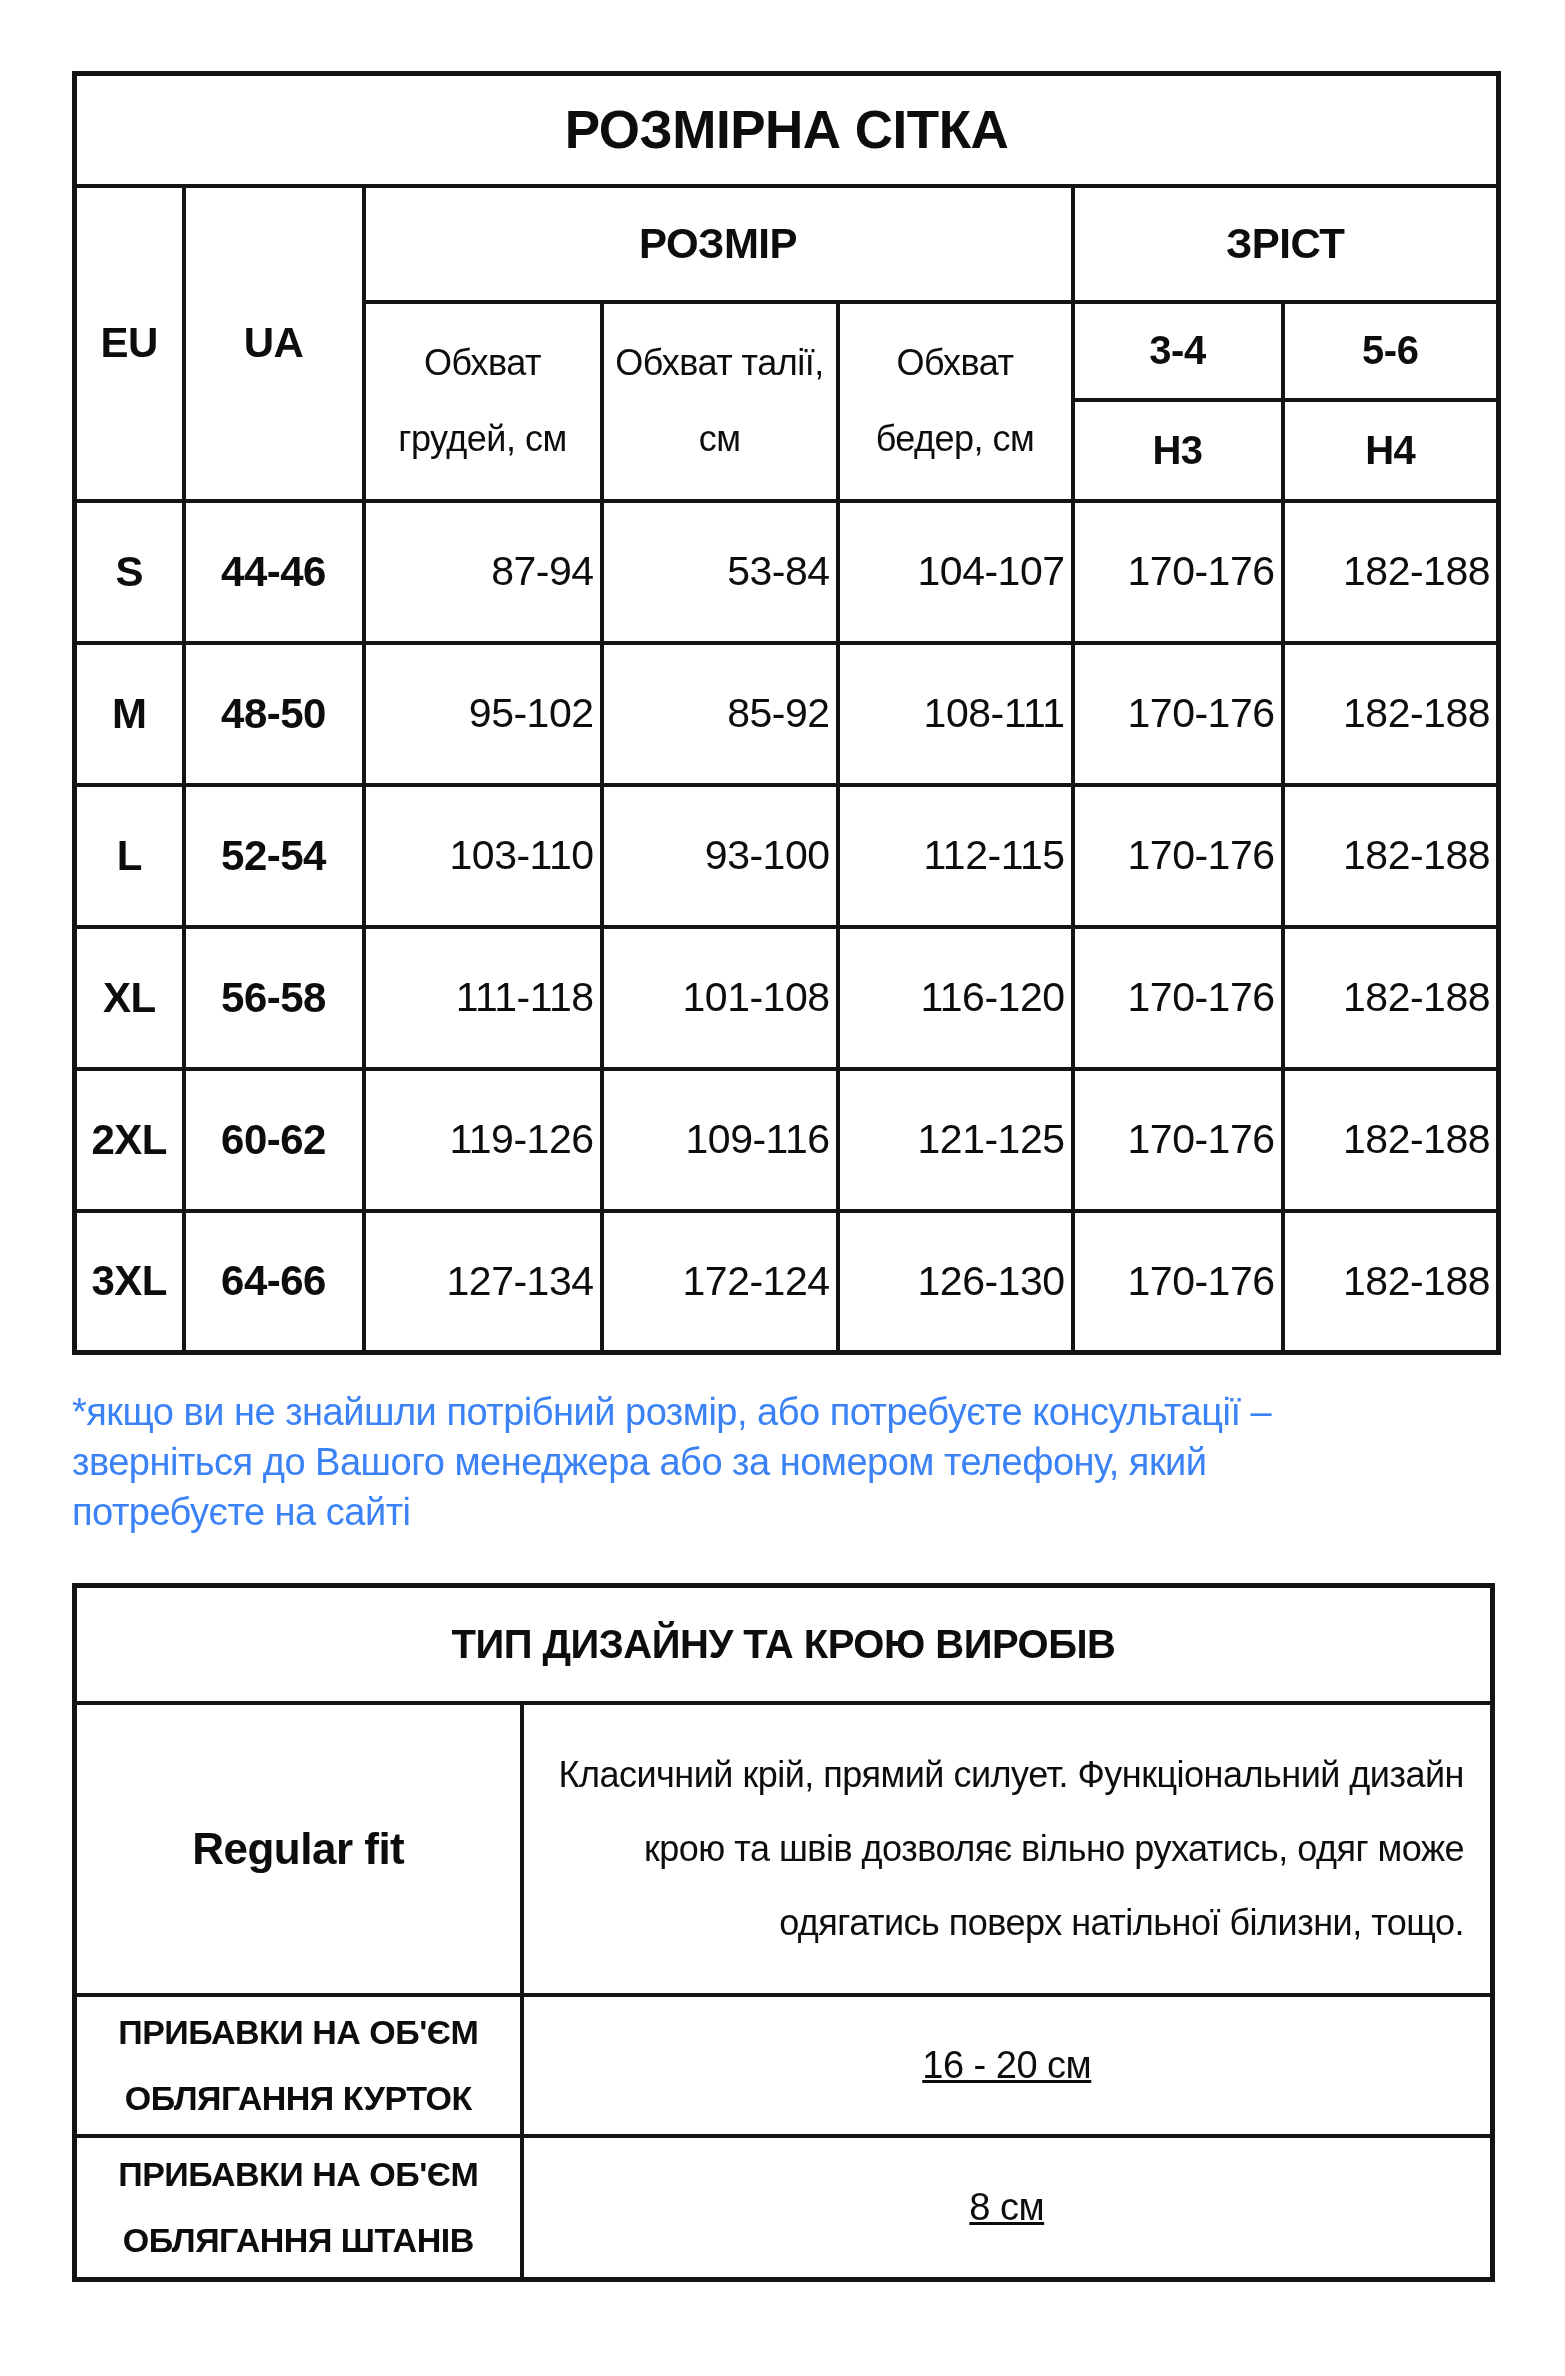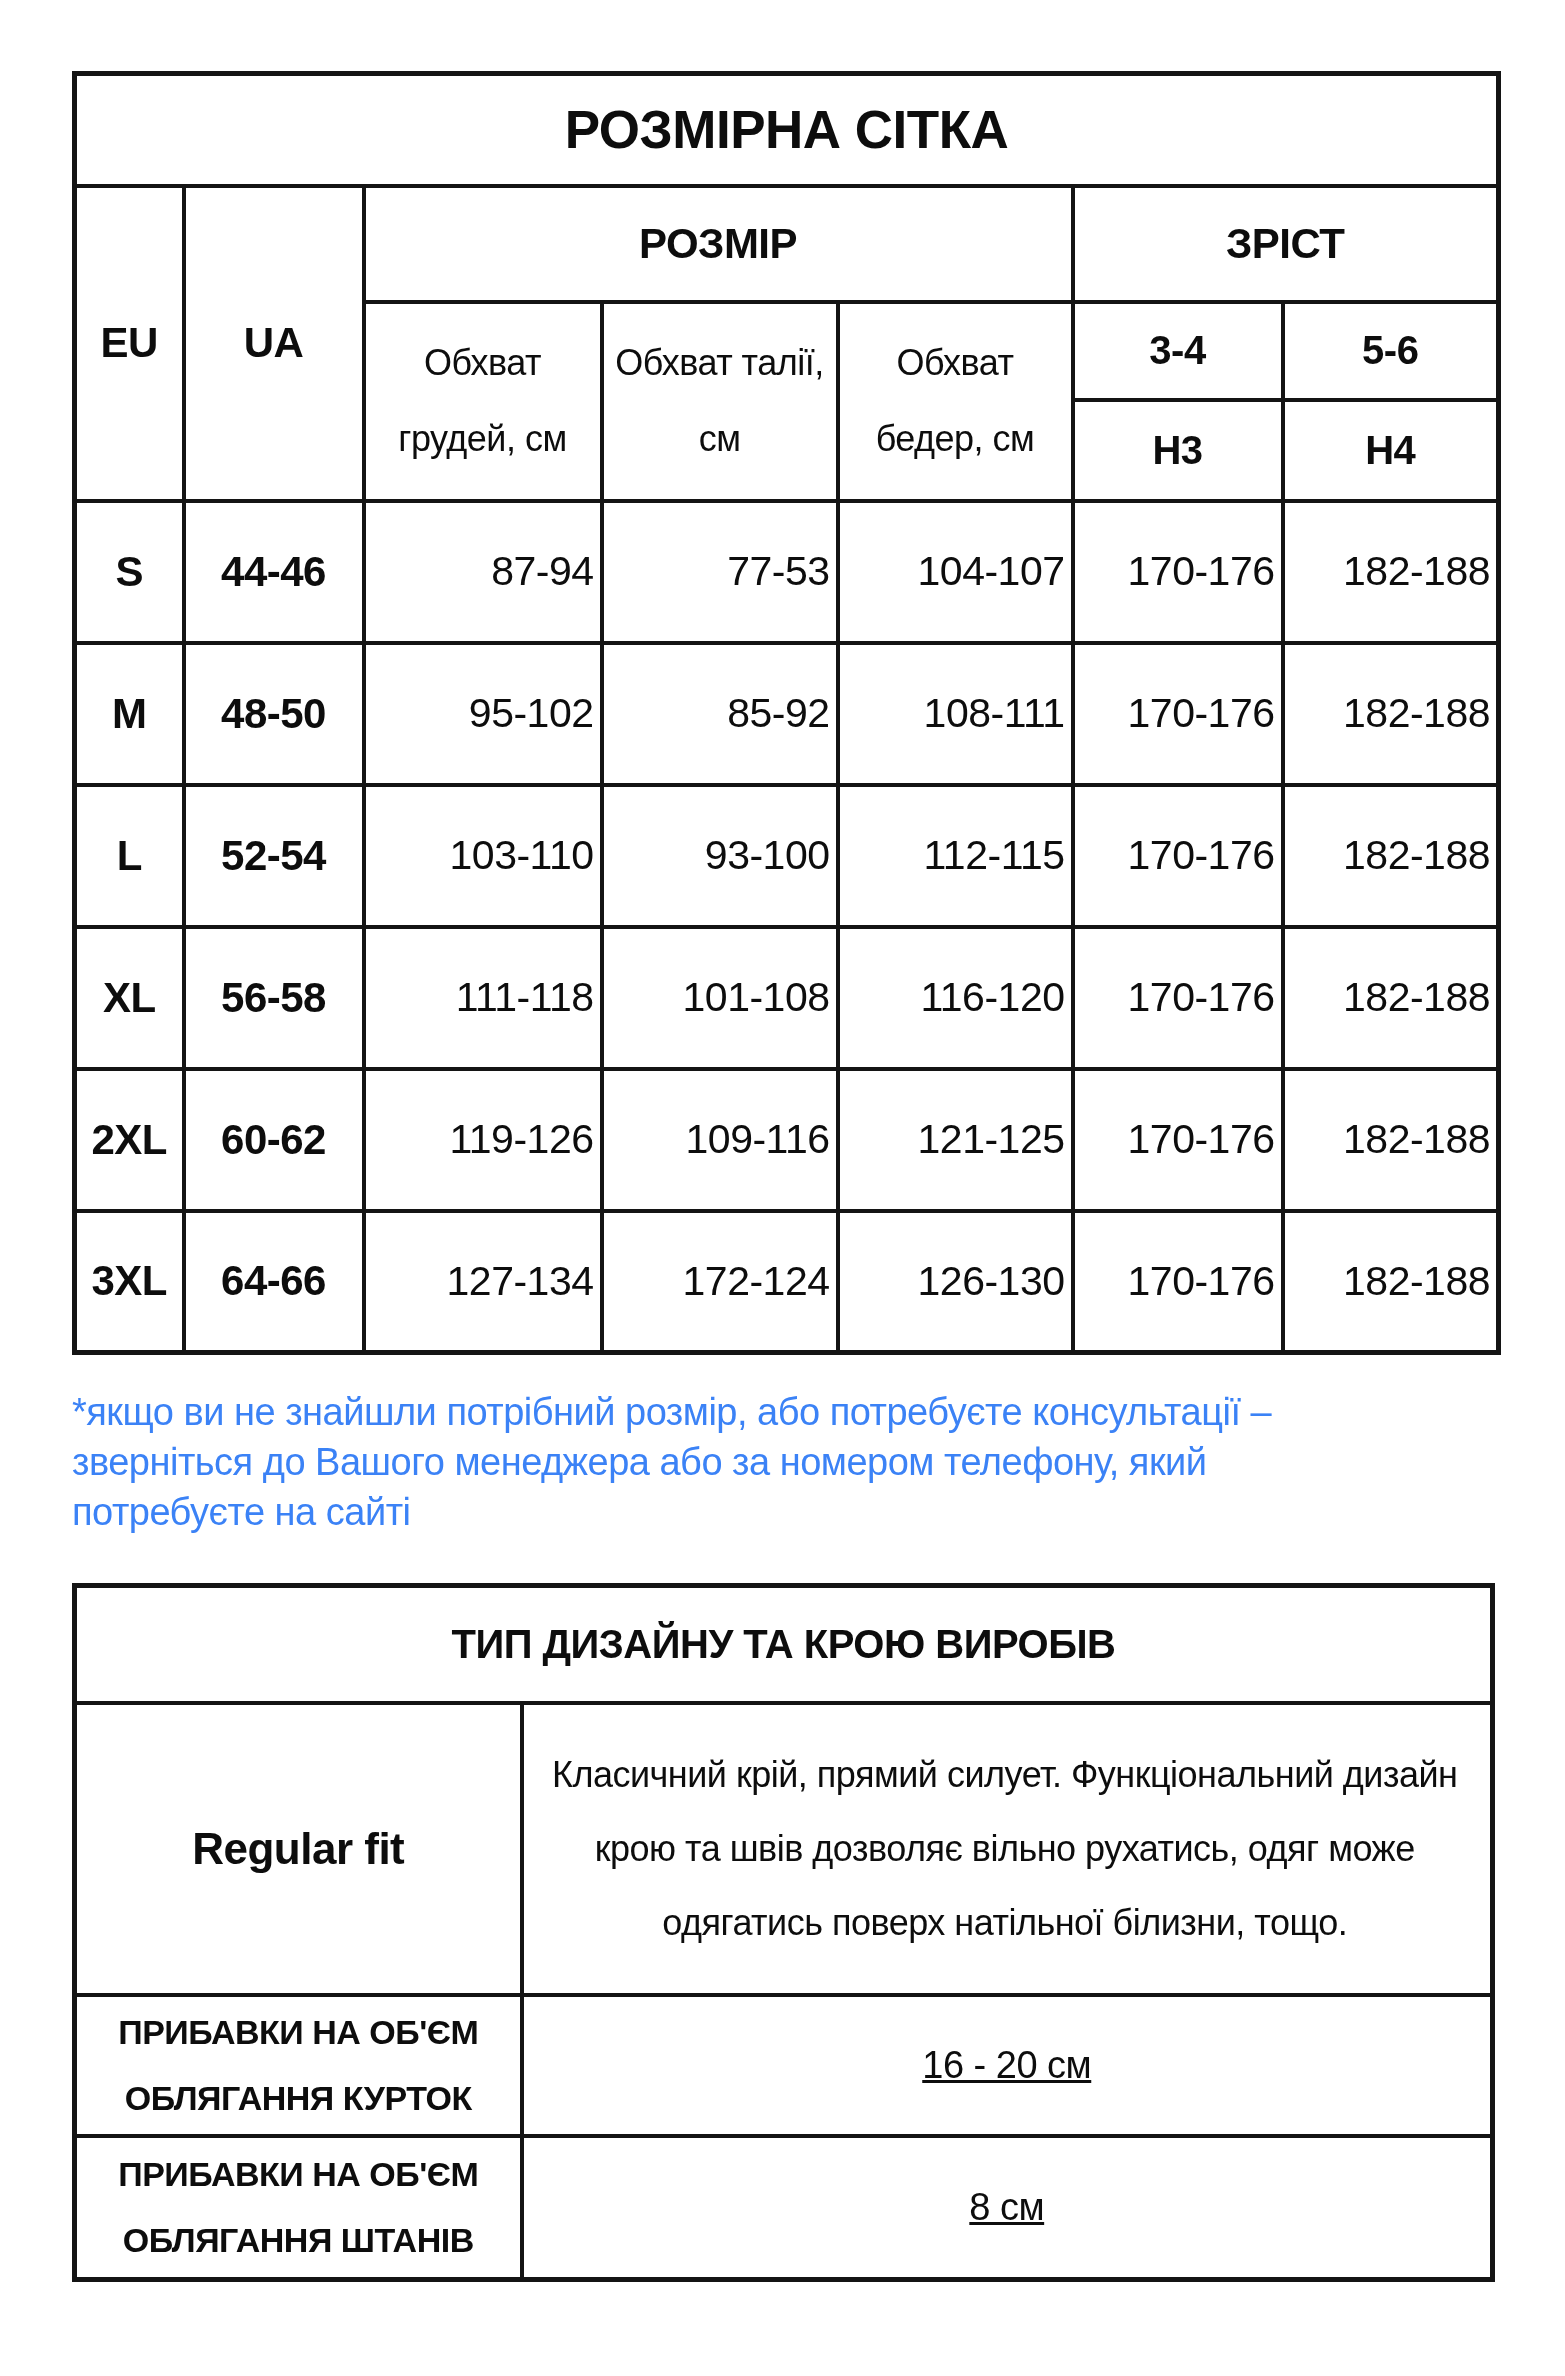--- a/index.html
+++ b/index.html
@@ -53,21 +53,21 @@
     letter-spacing: -0.5px;
     color: #3b82f6;
   }
 
   .t2 { margin-top: 46px; }
   .t2-title td { height: 117px; }
   .t2-r1 td { height: 292px; }
   .t2-r2 td { height: 137px; }
   .t2-r3 td { height: 144px; }
   .t2-desc {
-    text-align: center;
+    text-align: right;
     font-size: 36px;
     line-height: 2.05;
     padding: 10px 26px 10px 22px;
   }
   .label-wrap {
     line-height: 1.95;
     padding: 2px 10px;
   }
 </style>
 </head>
@@ -104,21 +104,21 @@
       </tr>
       <tr class="r-sub2">
         <td class="b fs40">Н3</td>
         <td class="b fs40">Н4</td>
       </tr>
 
       <tr class="r-data">
         <td class="b fs42">S</td>
         <td class="b fs42">44-46</td>
         <td class="fs41">87-94</td>
-        <td class="fs41">77-53</td>
+        <td class="fs41">53-84</td>
         <td class="fs41">104-107</td>
         <td class="fs41">170-176</td>
         <td class="fs41">182-188</td>
       </tr>
       <tr class="r-data">
         <td class="b fs42">M</td>
         <td class="b fs42">48-50</td>
         <td class="fs41">95-102</td>
         <td class="fs41">85-92</td>
         <td class="fs41">108-111</td>

